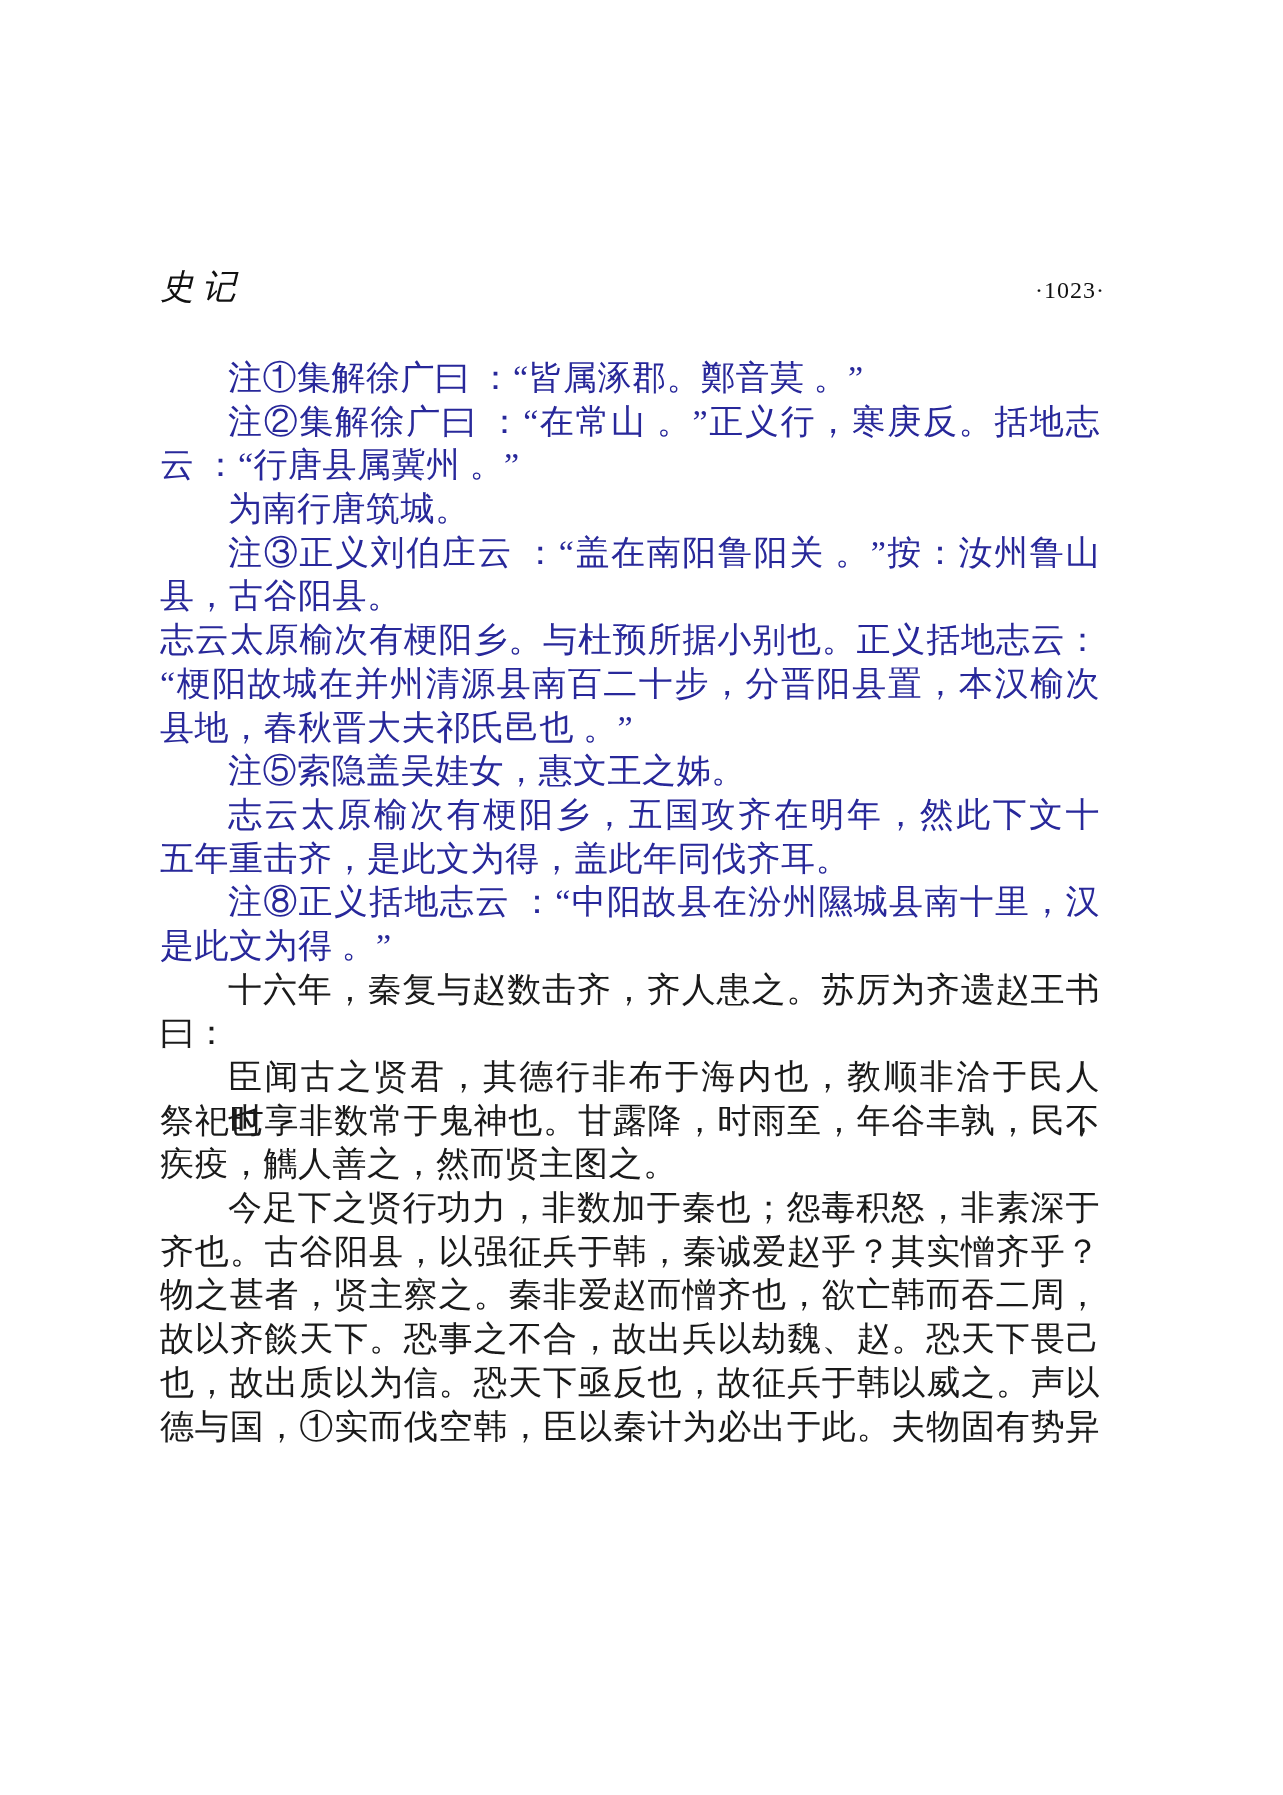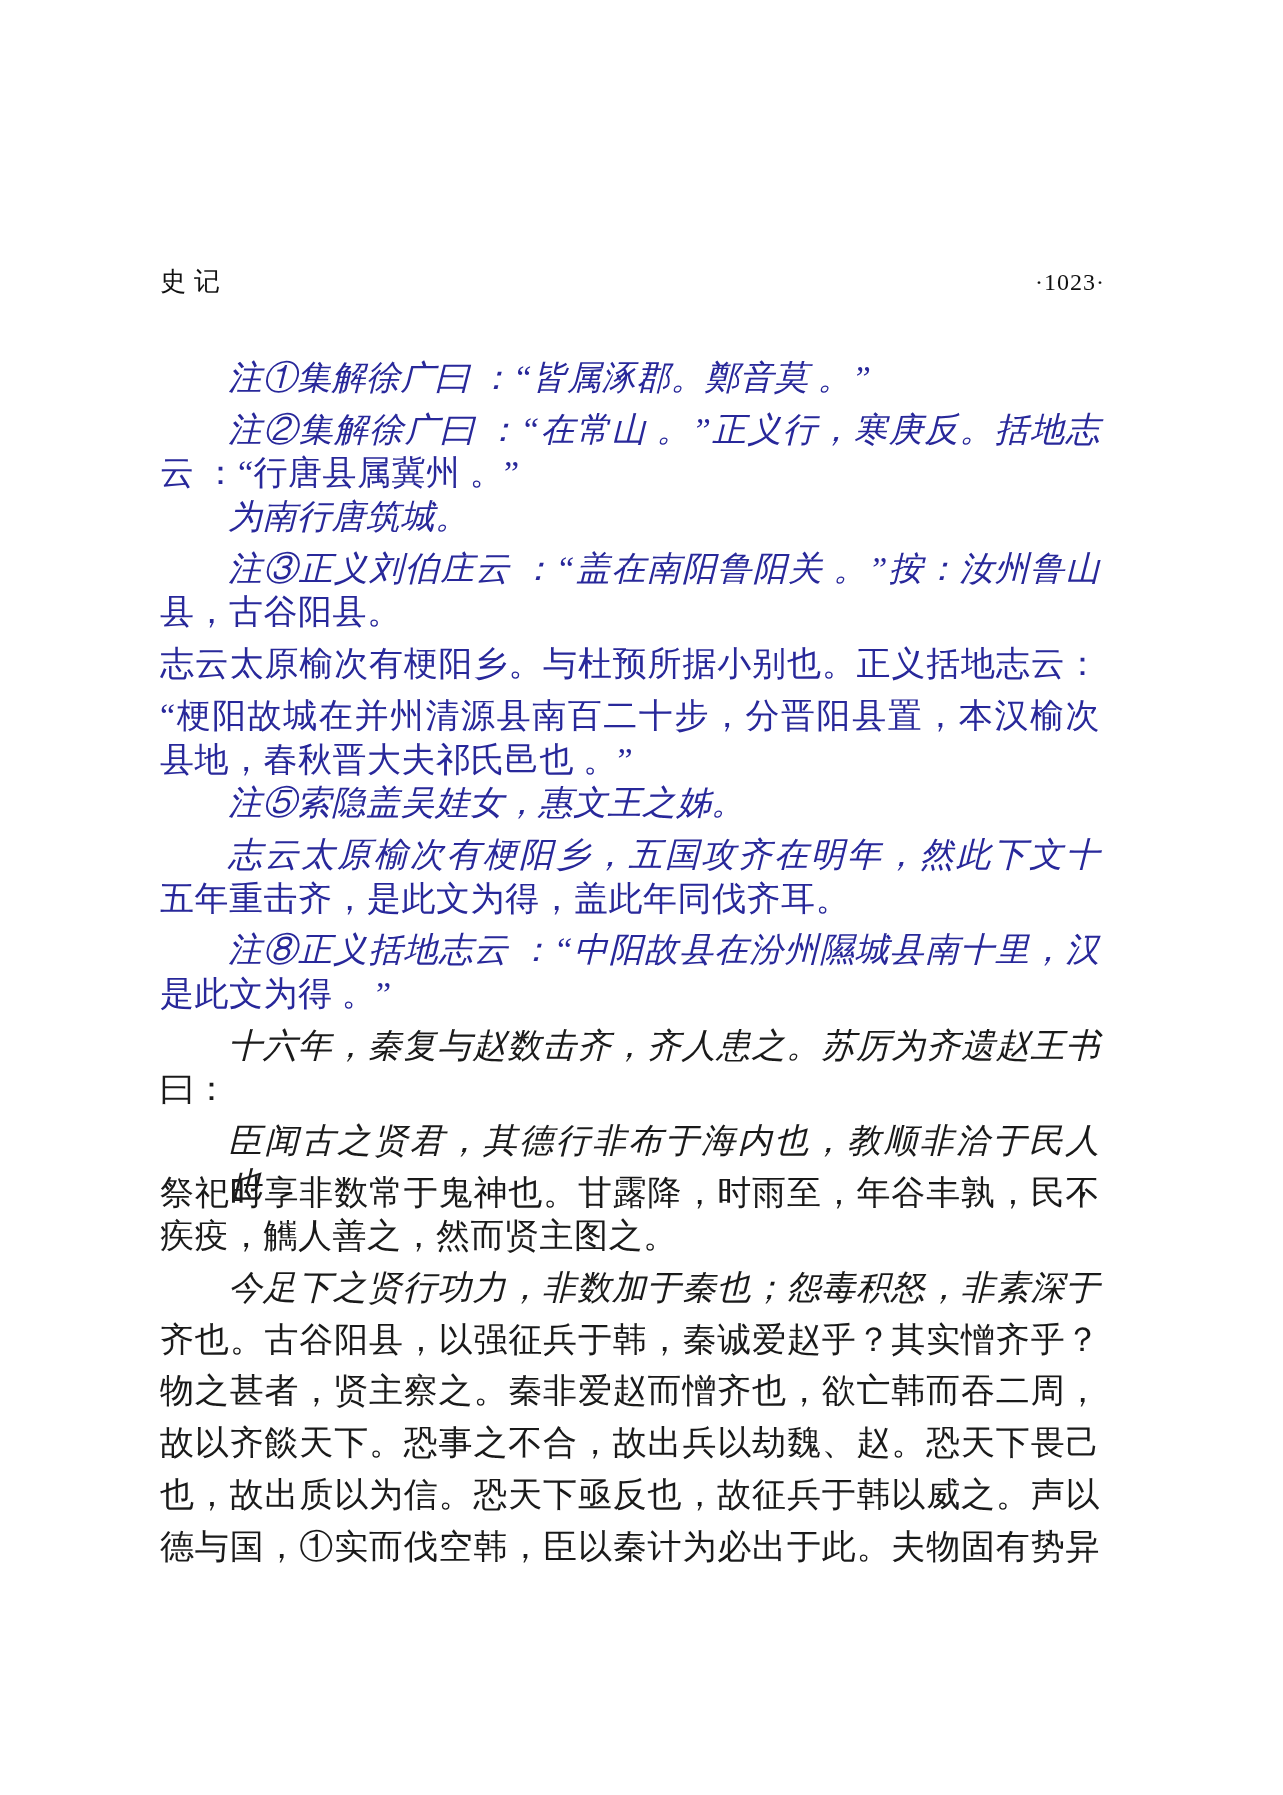--- a/index.html
+++ b/index.html
@@ -15,21 +15,22 @@
   .header-row {
     position: absolute;
     top: 264px;
     left: 160px;
     width: 945px;
     display: flex;
     justify-content: space-between;
     align-items: baseline;
   }
   .book-title {
-    font-size: 26px;
+    font-size: 34px;
+    font-style: italic;
     font-weight: normal;
     letter-spacing: 8px;
     color: var(--header-color, #111111);
   }
   .page-number {
     font-size: 24px;
     color: var(--header-color, #111111);
     letter-spacing: 1px;
   }
   .text-block {
@@ -41,23 +42,22 @@
   .line {
     height: 43.7px;
     line-height: 43.7px;
     font-size: 34px;
     letter-spacing: 0.5px;
     text-align: left;
   }
   .line.justify {
     text-align: justify;
     text-align-last: justify;
-    margin-top: 8px;
   }
-  .line.indent { padding-left: 68px; font-style: italic; }
+  .line.indent { padding-left: 68px; }
   .line.note { color: var(--note-color, #28289a); }
   .line.main { color: var(--main-color, #1a1a1a); }
 </style>
 </head>
 <body>
 
 <div class="page">
   <div class="header-row">
     <span class="book-title">史记</span>
     <span class="page-number">·1023·</span>

